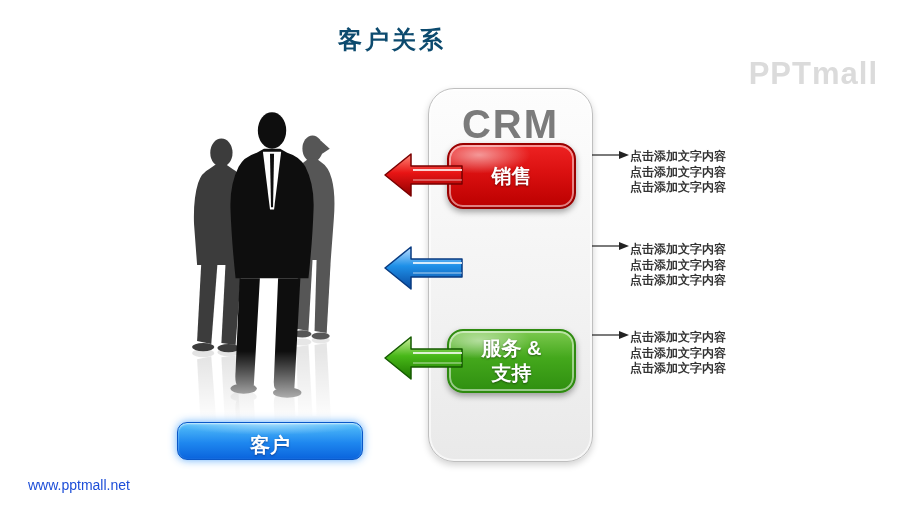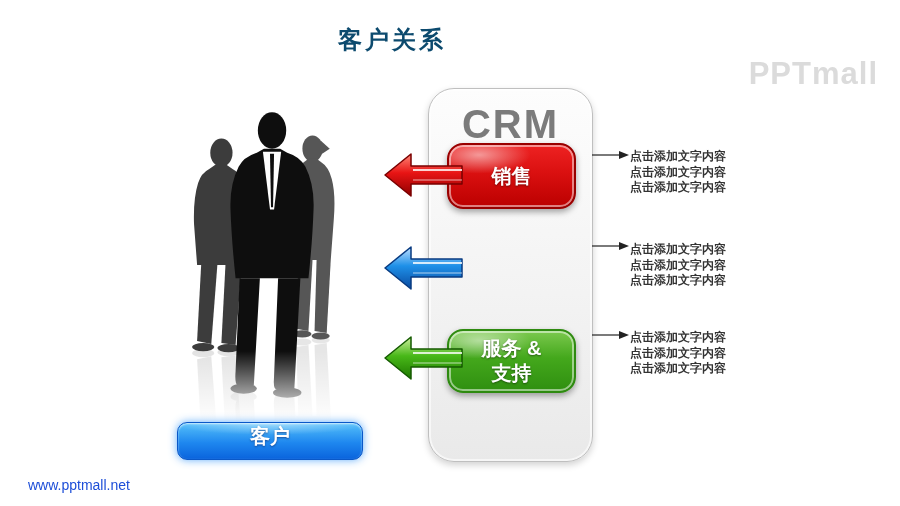--- a/index.html
+++ b/index.html
@@ -25,21 +25,21 @@
   }
   .people-figure { position:absolute; left:158px; top:98px; width:224px; height:324px; }
   .customer-btn {
     position:absolute; left:177px; top:422px; width:186px; height:38px;
     border-radius:10px;
     background:
       radial-gradient(ellipse 90% 55% at 50% 0%, rgba(255,255,255,0.45), rgba(255,255,255,0) 60%),
       linear-gradient(180deg,#55c0fa 0%, #1e87ef 55%, #0a64dd 100%);
     border:1px solid #0a58c8;
     box-shadow:0 0 9px rgba(70,160,250,0.85), inset 0 1px 2px rgba(255,255,255,0.7);
-    display:flex; align-items:flex-start; justify-content:center;
+    display:flex; align-items:flex-end; justify-content:center;
     color:#fff; font-size:20px; font-weight:bold;
     text-shadow:0 1px 2px rgba(0,0,60,0.45);
     cursor:pointer;
   }
   .crm-panel {
     position:absolute; left:428px; top:88px; width:165px; height:374px;
     border-radius:26px;
     background:linear-gradient(180deg,#fdfdfd 0%, #f3f3f3 55%, #e9e9e9 100%);
     border:1px solid #bfbfbf;
     box-shadow:0 3px 7px rgba(0,0,0,0.18), inset 0 1px 0 rgba(255,255,255,0.9), inset 0 0 0 2px rgba(255,255,255,0.6);

